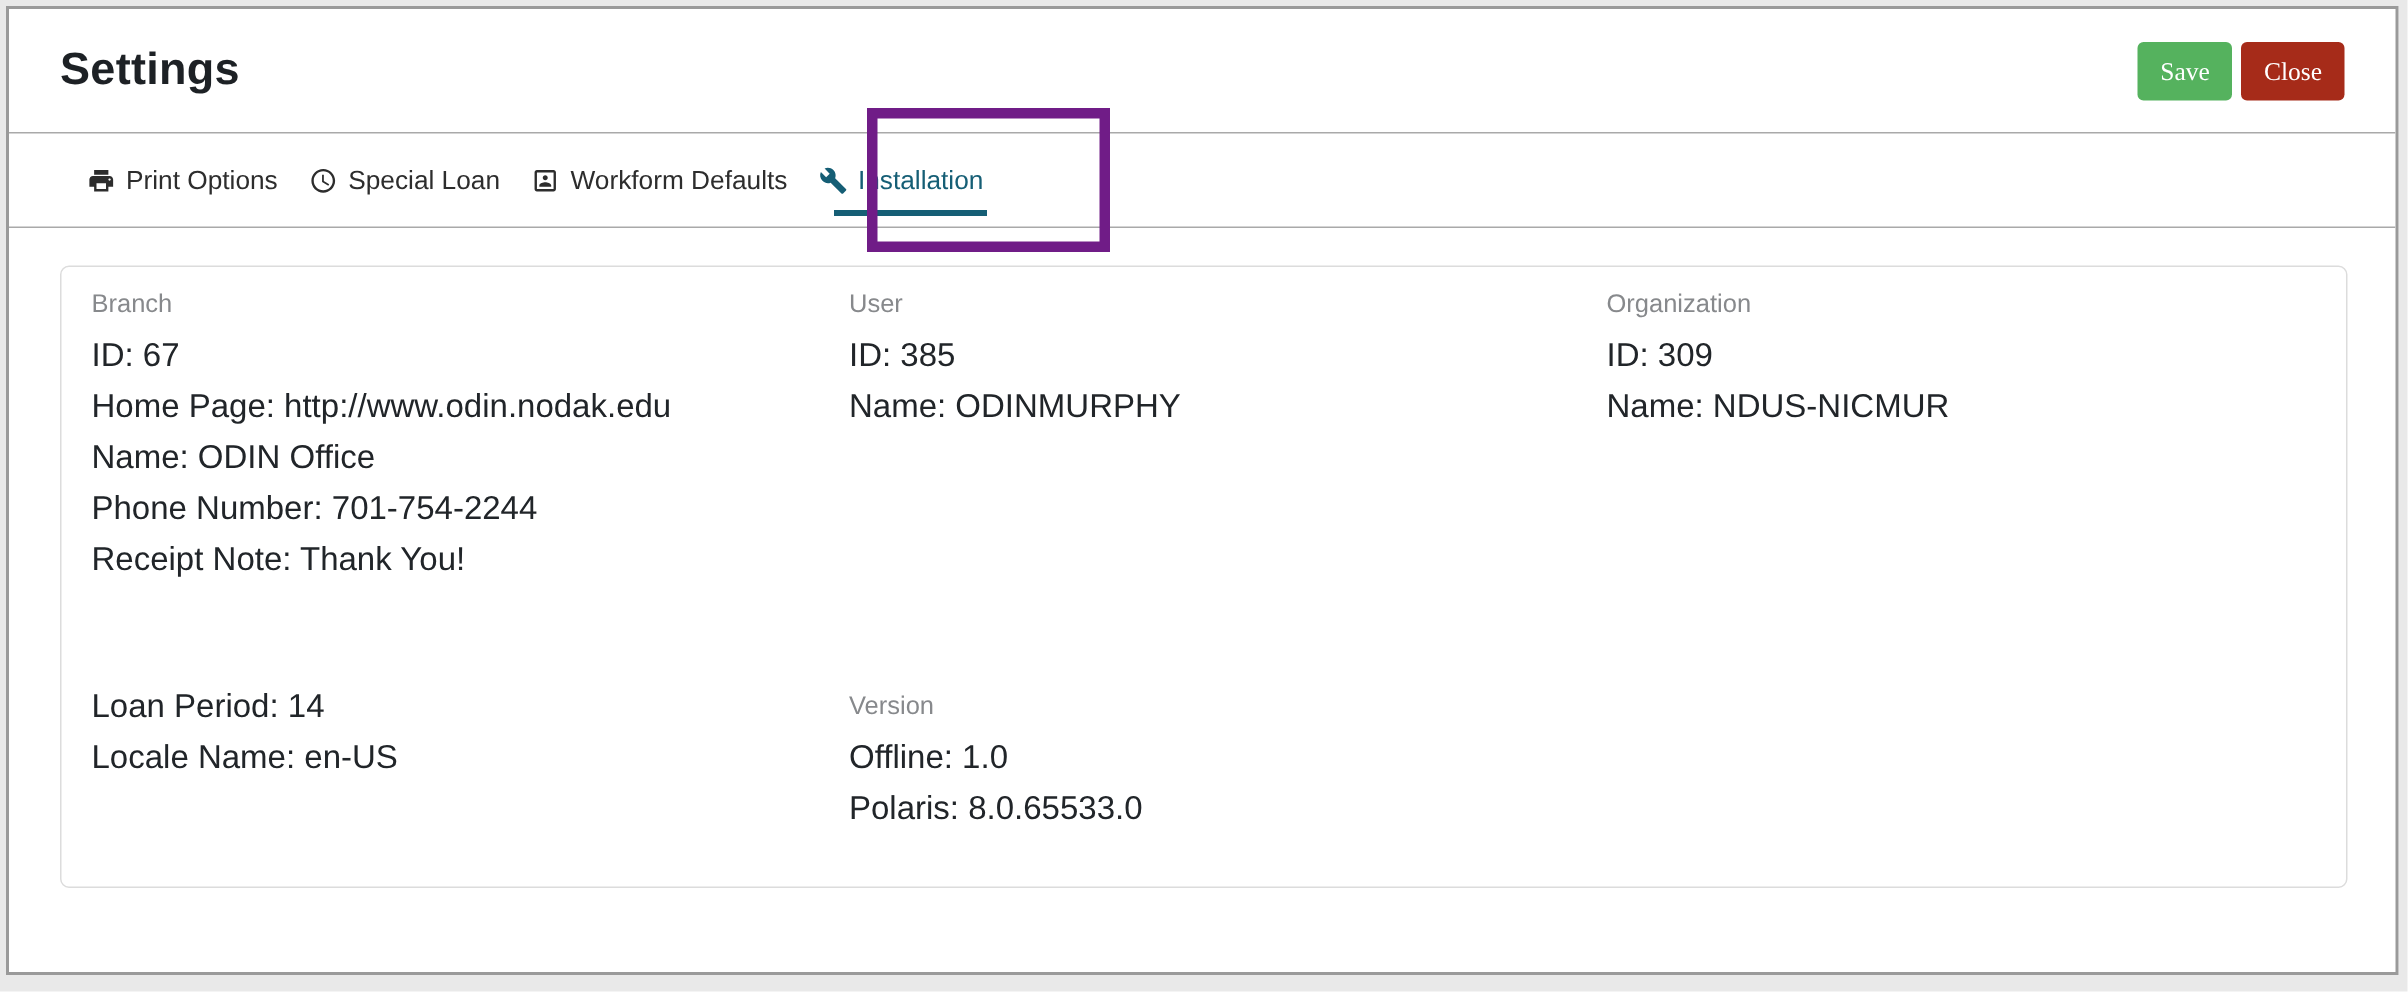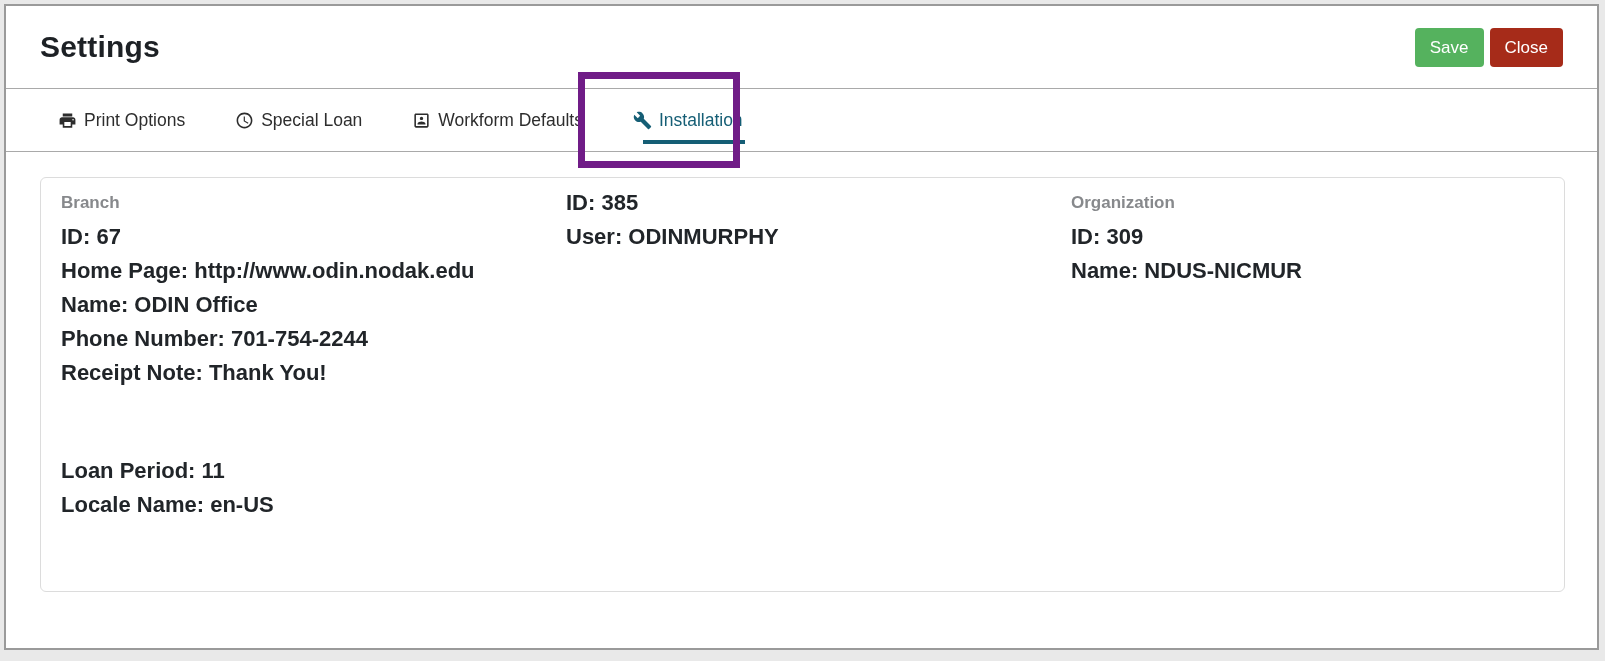--- a/index.html
+++ b/index.html
@@ -23,29 +23,29 @@
   
   .header{
     height:82px;display:flex;align-items:center;justify-content:space-between;
     padding:0 34px;box-sizing:border-box;
   }
   .page-title{
     font-size:30px;font-weight:700;margin:0;color:#1d2125;letter-spacing:.2px;
   }
   .header-actions{display:flex;gap:6px}
   .btn{
-    font-family:Liberation Sans, sans-serif;font-size:17px;color:#fff;border:none;border-radius:4px;
+    font-family:Liberation Serif, serif;font-size:17px;color:#fff;border:none;border-radius:4px;
     padding:9px 15px;cursor:pointer;line-height:21px;
   }
   .btn.save{background:var(--green)}
   .btn.close{background:var(--red)}
   
   .tabbar{
     height:64px;border-top:1px solid #a9a9a9;border-bottom:1px solid #a9a9a9;
-    display:flex;align-items:center;padding-left:52px;gap:50px;box-sizing:border-box;
+    display:flex;align-items:center;padding-left:52px;gap:21px;box-sizing:border-box;
   }
   .tab{
     position:relative;display:flex;align-items:center;gap:7px;
     background:none;border:none;padding:0;margin:0;cursor:pointer;
     font-family:inherit;font-size:17.5px;color:#2d2d2d;
   }
   .tab.active{color:var(--teal)}
   .tab-icon{display:flex;align-items:center}
   .tab-icon svg{display:block}
   .tab-underline{
@@ -55,21 +55,21 @@
   
   .highlight-box{
     position:absolute;left:572px;top:66px;width:162px;height:96px;
     border:7px solid var(--purple);box-sizing:border-box;
     pointer-events:none;z-index:5;
   }
   
   .card{
     position:absolute;left:34px;top:171px;width:1525px;height:415px;
     background:#fff;border:1px solid #dcdcdc;border-radius:6px;
-    box-sizing:border-box;padding:15px 0 0 20px;font-weight:bold;
+    box-sizing:border-box;padding:15px 0 0 20px;
   }
   .sections-row{
     display:grid;grid-template-columns:505px 505px 480px;margin-bottom:64px;
   }
   .section-title{
     font-size:17px;line-height:20px;color:#87898c;margin:0 0 14px 0;
   }
   .section-item{
     font-size:22px;line-height:20px;color:#212529;margin:0 0 14px 0;
   }
@@ -129,30 +129,36 @@
       <div class="sections-row">
         <div class="section">
           <div class="section-title">Branch</div>
           <div class="section-item">ID: 67</div>
           <div class="section-item">Home Page: http://www.odin.nodak.edu</div>
           <div class="section-item">Name: ODIN Office</div>
           <div class="section-item">Phone Number: 701-754-2244</div>
           <div class="section-item">Receipt Note: Thank You!</div>
         </div>
         <div class="section">
+          <div class="section-title">User</div>
           <div class="section-item">ID: 385</div>
-          <div class="section-item">User: ODINMURPHY</div>
+          <div class="section-item">Name: ODINMURPHY</div>
         </div>
         <div class="section">
           <div class="section-title">Organization</div>
           <div class="section-item">ID: 309</div>
           <div class="section-item">Name: NDUS-NICMUR</div>
         </div>
       </div>
       <div class="sections-row">
         <div class="section">
-          <div class="section-item">Loan Period: 11</div>
+          <div class="section-item">Loan Period: 14</div>
           <div class="section-item">Locale Name: en-US</div>
+        </div>
+        <div class="section">
+          <div class="section-title">Version</div>
+          <div class="section-item">Offline: 1.0</div>
+          <div class="section-item">Polaris: 8.0.65533.0</div>
         </div>
       </div>
     </div>
 
 </div>
 
 </body></html>

